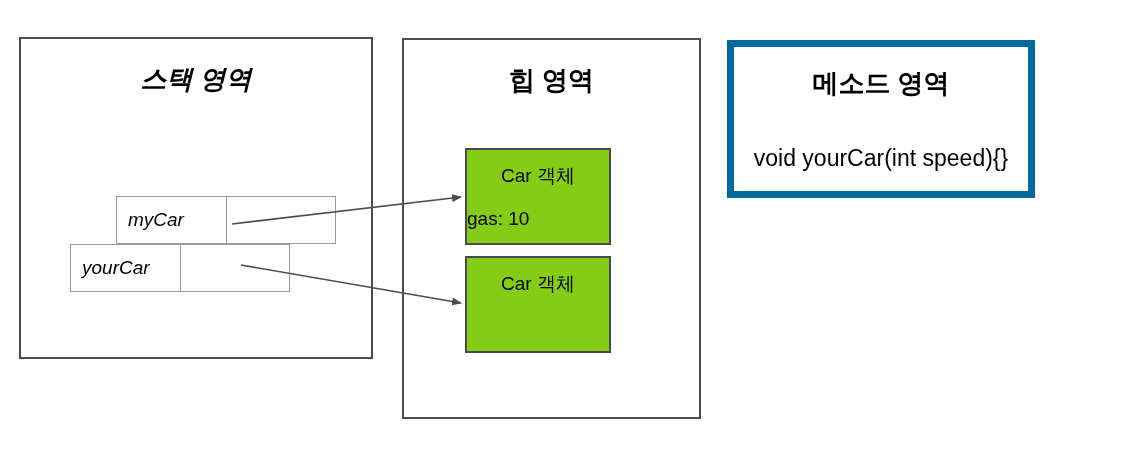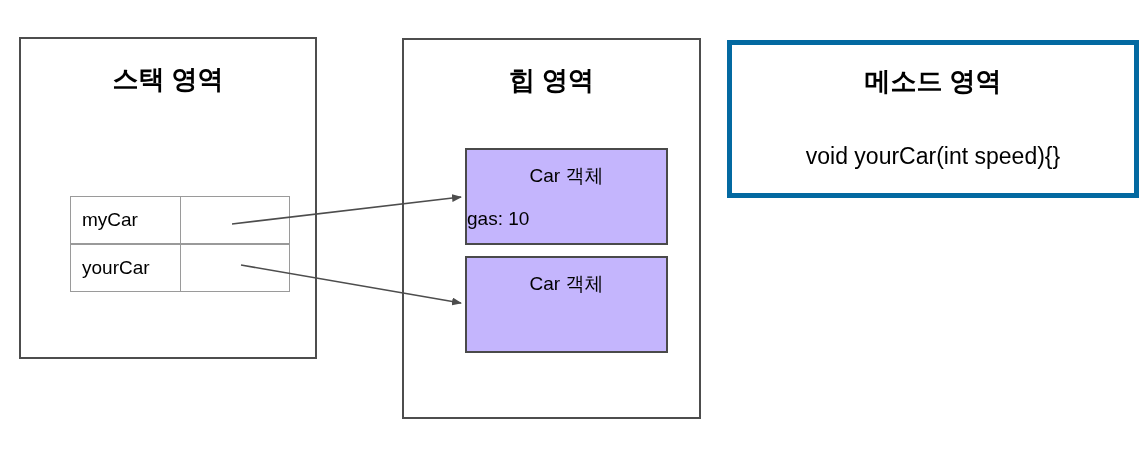--- a/index.html
+++ b/index.html
@@ -34,44 +34,45 @@
     font-weight: bold;
     font-size: 26px;
     line-height: 1.1;
     letter-spacing: 0px;
     white-space: nowrap;
   }
   
   #stack-panel {
     left: 19px;
     top: 37px;
-    width: 298px;
+    width: 354px;
     height: 322px;
     border: 2px solid #4d4d4d;
+    font-style: italic;
   }
   #stack-panel .panel-title { top: 26px; }
 
   #stack-table {
     position: absolute;
     left: 49px;
     top: 157px;
     width: 220px;
     height: 97px;
     border-collapse: collapse;
     box-sizing: border-box;
   }
   #stack-table .stack-row {
     position: absolute;
     left: 0;
     width: 220px;
     height: 48px;
     box-sizing: border-box;
     border: 1px solid #9a9a9a;
   }
-  #stack-table .stack-row.r0 { top: 0px; }
+  #stack-table .stack-row.r0 { top: 0px; margin-left: 46px; }
   #stack-table .stack-row.r1 { top: 48px; }
   .cell-name {
     position: absolute;
     left: 0; top: 0;
     width: 110px;
     height: 100%;
     box-sizing: border-box;
     border-right: 1px solid #9a9a9a;
     display: flex;
     align-items: center;
@@ -93,25 +94,25 @@
     width: 299px;
     height: 381px;
     border: 2px solid #4d4d4d;
     padding-left: 24px;
   }
   #heap-panel .panel-title { top: 26px; }
 
   .heap-obj {
     position: absolute;
     left: 61px;
-    width: 203px;
+    width: 146px;
     height: 97px;
     box-sizing: border-box;
     border: 2px solid #4a4a4a;
-    background: #c4b5fd;
+    background: #84cc16;
   }
   .heap-obj.o0 { top: 108px; }
   .heap-obj.o1 { top: 216px; }
   .heap-obj .obj-title {
     position: absolute;
     left: 0; top: 13px;
     width: 100%;
     text-align: center;
     font-size: 19px;
     white-space: nowrap;
@@ -122,23 +123,23 @@
     width: 100%;
     text-align: left;
     font-size: 19px;
     white-space: nowrap;
   }
 
   
   #method-panel {
     left: 727px;
     top: 40px;
-    width: 412px;
+    width: 308px;
     height: 158px;
-    border: 5px solid #0369a1;
+    border: 7px solid #0369a1;
   }
   #method-panel .panel-title { top: 22px; }
   #method-signature {
     position: absolute;
     left: 0;
     top: 98px;
     width: 100%;
     text-align: center;
     font-size: 23px;
     white-space: nowrap;

